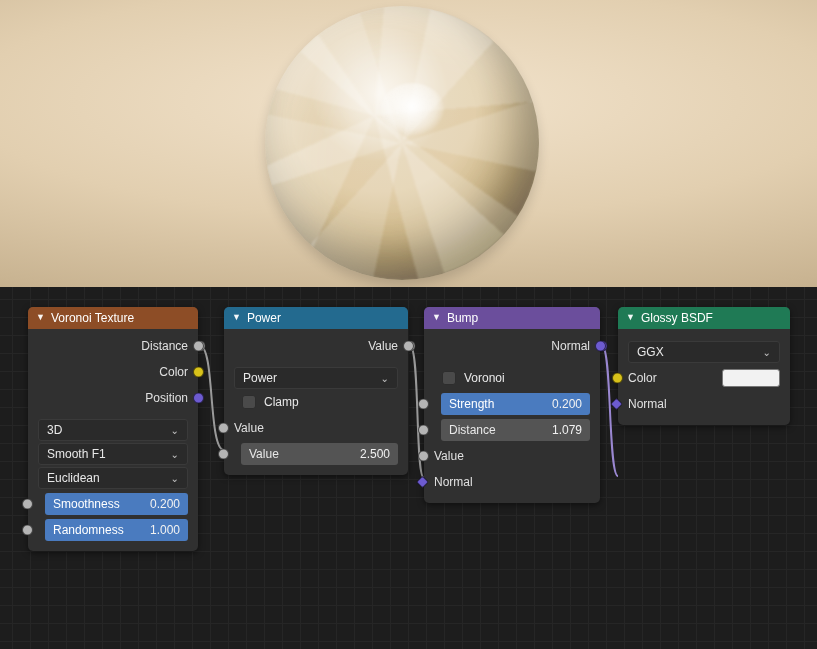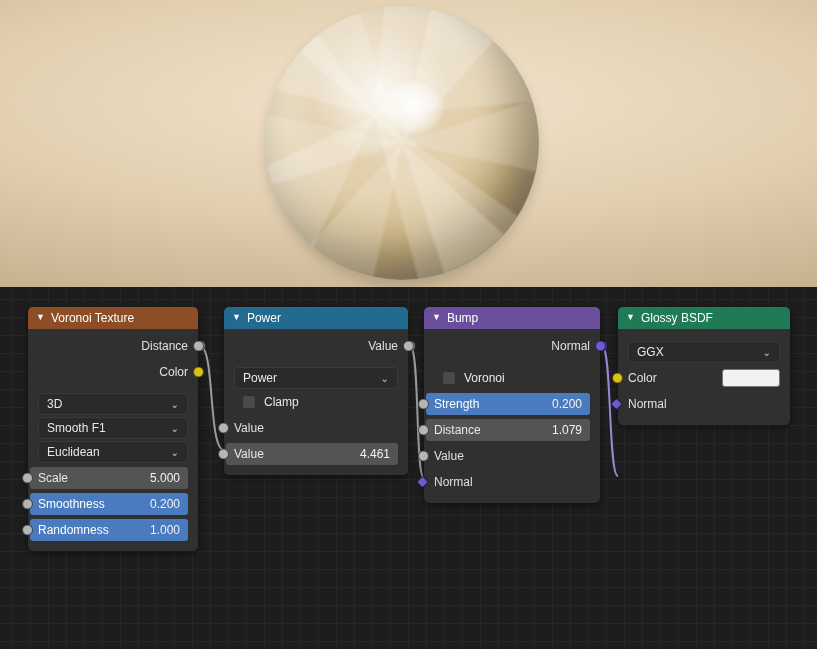--- a/index.html
+++ b/index.html
@@ -76,21 +76,21 @@
   .sk-diamond { border-radius:2px; transform: translateY(-50%) rotate(45deg); width:9px; height:9px; }
 
   .ctrl {
     margin: 2px 10px; height:22px; border-radius:3px;
     background:#555; color:#e8e8e8; display:flex; align-items:center; padding:0 8px;
     font-size:12px;
   }
   .ctrl.select { justify-content: space-between; background:#2a2a2a; border:1px solid #3a3a3a; cursor:pointer; }
   .ctrl.select .chev { font-size:10px; opacity:0.8; }
   .ctrl.num { justify-content: space-between; background:#545454; cursor:ew-resize; }
-  .ctrl.num.box { margin-left:2px; margin-right:10px; }
+  .ctrl.num.box { margin-left:17px; margin-right:10px; }
   .ctrl.num.hl  { background:#4a7bbf; color:#fff; }
   .ctrl.num .nv { color:#f2f2f2;text-align:right; }
   .ctrl.chk { background:transparent; gap:8px; cursor:pointer; }
   .ctrl.chk .cb { width:14px; height:14px; border-radius:3px; background:#4a4a4a; border:1px solid #2d2d2d; }
   .swatch { width:58px; height:18px; border-radius:3px; background:#f2f2f2; border:1px solid #777; cursor:pointer; }
 
   svg.wires { position:absolute; inset:0; pointer-events:none; }
   .wire { stroke:#a9a9a9; stroke-width:2; fill:none; opacity:0.9; }
   .wire.purple { stroke:#a893e6; }
 
@@ -121,39 +121,36 @@
     </div>
     <div class="body">
       <div class="row out">
         <span class="label">Distance</span>
         <span class="socket right sk-gray"></span>
       </div>
       <div class="row out">
         <span class="label">Color</span>
         <span class="socket right sk-yellow"></span>
       </div>
+      <div class="row out">
+        <span class="label">Position</span>
+        <span class="socket right sk-purple"></span>
+      </div>
       <div style="height:6px"></div>
       <div class="ctrl select">
         <span>3D</span>
         <span class="chev">⌄</span>
       </div>
       <div class="ctrl select">
         <span>Smooth F1</span>
         <span class="chev">⌄</span>
       </div>
       <div class="ctrl select">
         <span>Euclidean</span>
         <span class="chev">⌄</span>
-      </div>
-      <div class="row in" style="padding:0">
-        <span class="socket left sk-gray"></span>
-        <div class="ctrl num box" style="flex:1">
-          <span>Scale</span>
-          <span class="nv">5.000</span>
-        </div>
       </div>
       <div class="row in" style="padding:0">
         <span class="socket left sk-gray"></span>
         <div class="ctrl num hl box" style="flex:1">
           <span>Smoothness</span>
           <span class="nv">0.200</span>
         </div>
       </div>
       <div class="row in" style="padding:0">
         <span class="socket left sk-gray"></span>
@@ -185,21 +182,21 @@
         <span>Clamp</span>
       </div>
       <div class="row in">
         <span class="socket left sk-gray"></span>
         <span class="label">Value</span>
       </div>
       <div class="row in" style="padding:0">
         <span class="socket left sk-gray"></span>
         <div class="ctrl num box" style="flex:1">
           <span>Value</span>
-          <span class="nv">4.461</span>
+          <span class="nv">2.500</span>
         </div>
       </div>
     </div>
   </div>
 
   <div class="node n3">
     <div class="node-header hdr-purple">
       <span class="tri">▼</span>
       <span>Bump</span>
     </div>

